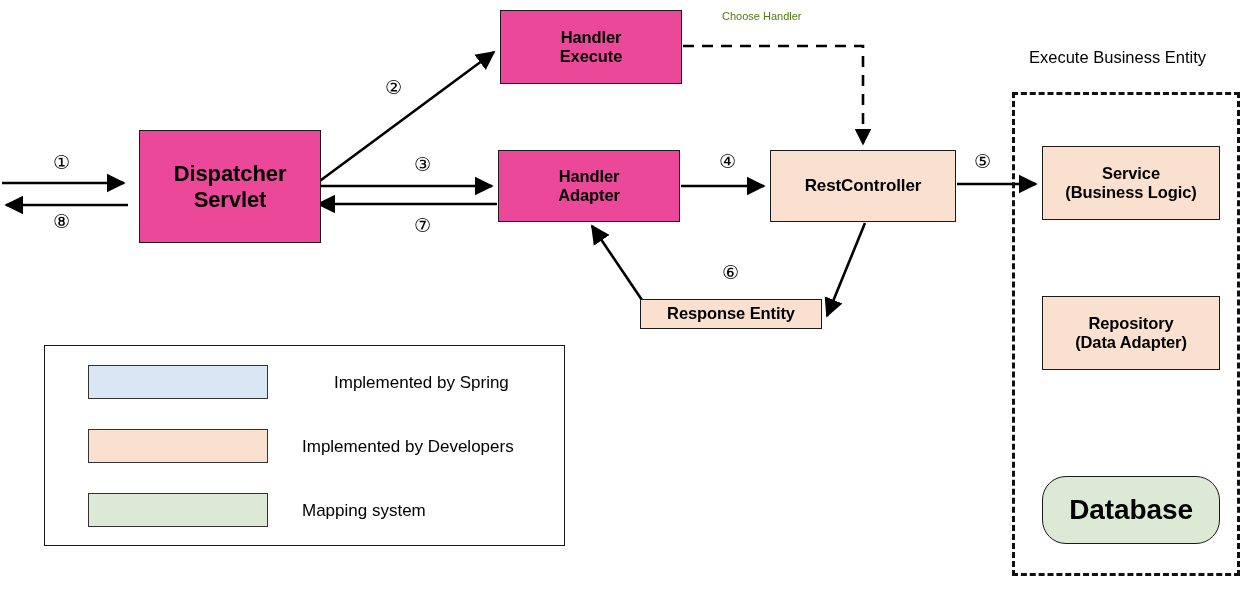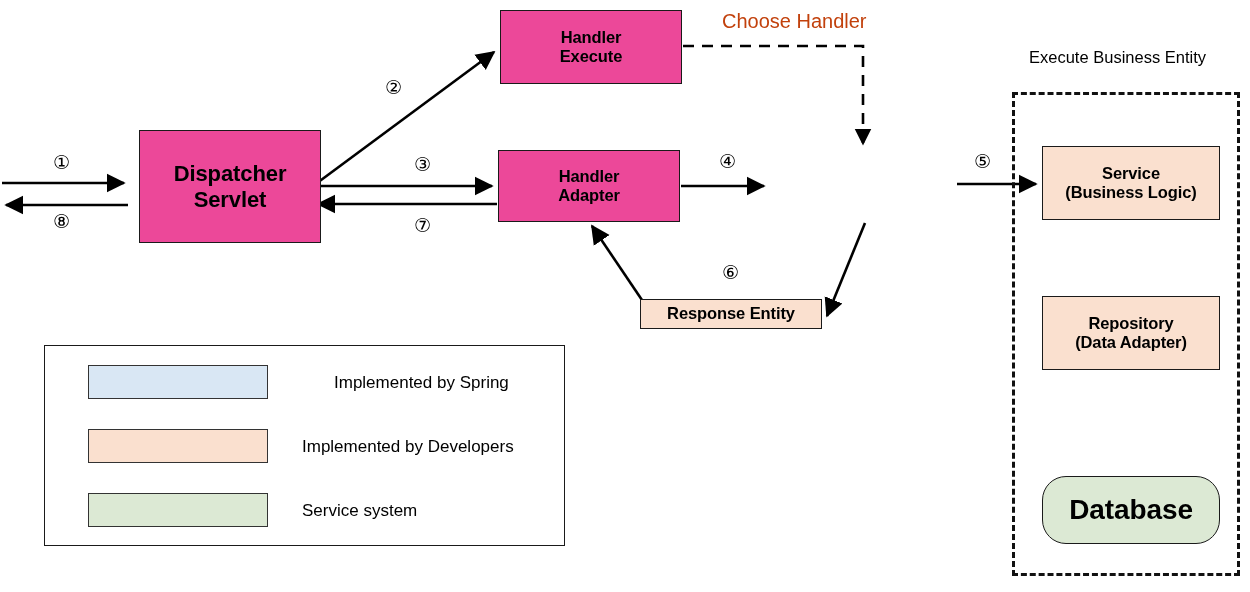--- a/index.html
+++ b/index.html
@@ -47,22 +47,22 @@
     position: absolute;
     font-family: "DejaVu Sans", sans-serif;
     font-size: 19px;
     color: #000000;
     line-height: 1;
     white-space: nowrap;
   }
   .edge-caption {
     position: absolute;
     font-family: "Liberation Sans", sans-serif;
-    font-size: 20px;
-    color: #c2410c;
+    font-size: 11px;
+    color: #4d7c0f;
     white-space: nowrap;
   }
   .group-label {
     position: absolute;
     font-family: "Liberation Sans", sans-serif;
     font-size: 16.5px;
     color: #000000;
     white-space: nowrap;
   }
   .dashed-group {
@@ -160,20 +160,23 @@
     </span>
   </div>
 
   <div class="node spring" style="left:498px; top:150px; width:182px; height:72px; font-size:16.5px;">
     <span>
       <span>Handler</span><br>
       <span>Adapter</span>
     </span>
   </div>
 
+  <div class="node dev" style="left:770px; top:150px; width:186px; height:72px; font-size:17px;">
+    <span>RestController</span>
+  </div>
 
   <div class="node dev" style="left:640px; top:299px; width:182px; height:30px; font-size:16.5px;">
     <span>Response Entity</span>
   </div>
 
   <div class="node dev" style="left:1042px; top:146px; width:178px; height:74px; font-size:16.5px;">
     <span>
       <span>Service</span><br>
       <span>(Business Logic)</span>
     </span>
@@ -207,15 +210,15 @@
 
   <div class="legend-box" style="left:44px; top:345px; width:521px; height:201px;"></div>
 
   <div class="legend-swatch spring-sw" style="left:88px; top:365px; width:180px; height:34px; background:#d9e7f4;"></div>
   <div class="legend-text" style="left:302px; top:373px;margin-left:32px;">Implemented by Spring</div>
 
   <div class="legend-swatch" style="left:88px; top:429px; width:180px; height:34px; background:#fae0cf;"></div>
   <div class="legend-text" style="left:302px; top:437px;">Implemented by Developers</div>
 
   <div class="legend-swatch" style="left:88px; top:493px; width:180px; height:34px; background:#dce9d4;"></div>
-  <div class="legend-text" style="left:302px; top:501px;">Service system</div>
+  <div class="legend-text" style="left:302px; top:501px;">Mapping system</div>
 
 </div>
 
 </body></html>

